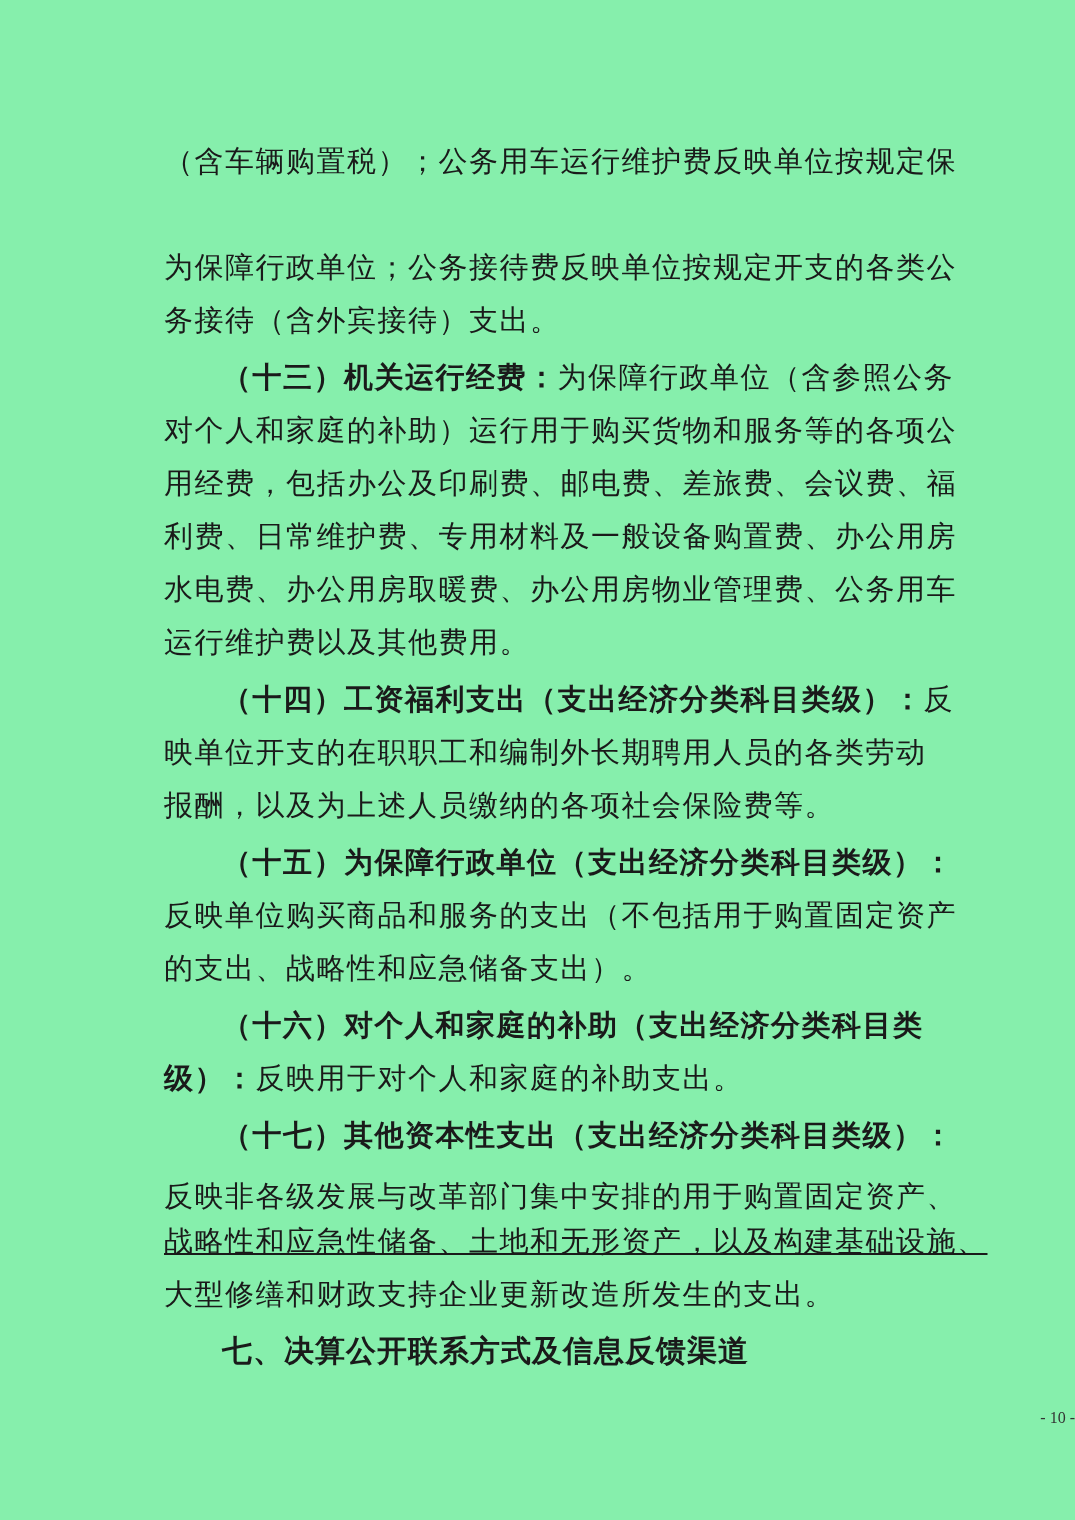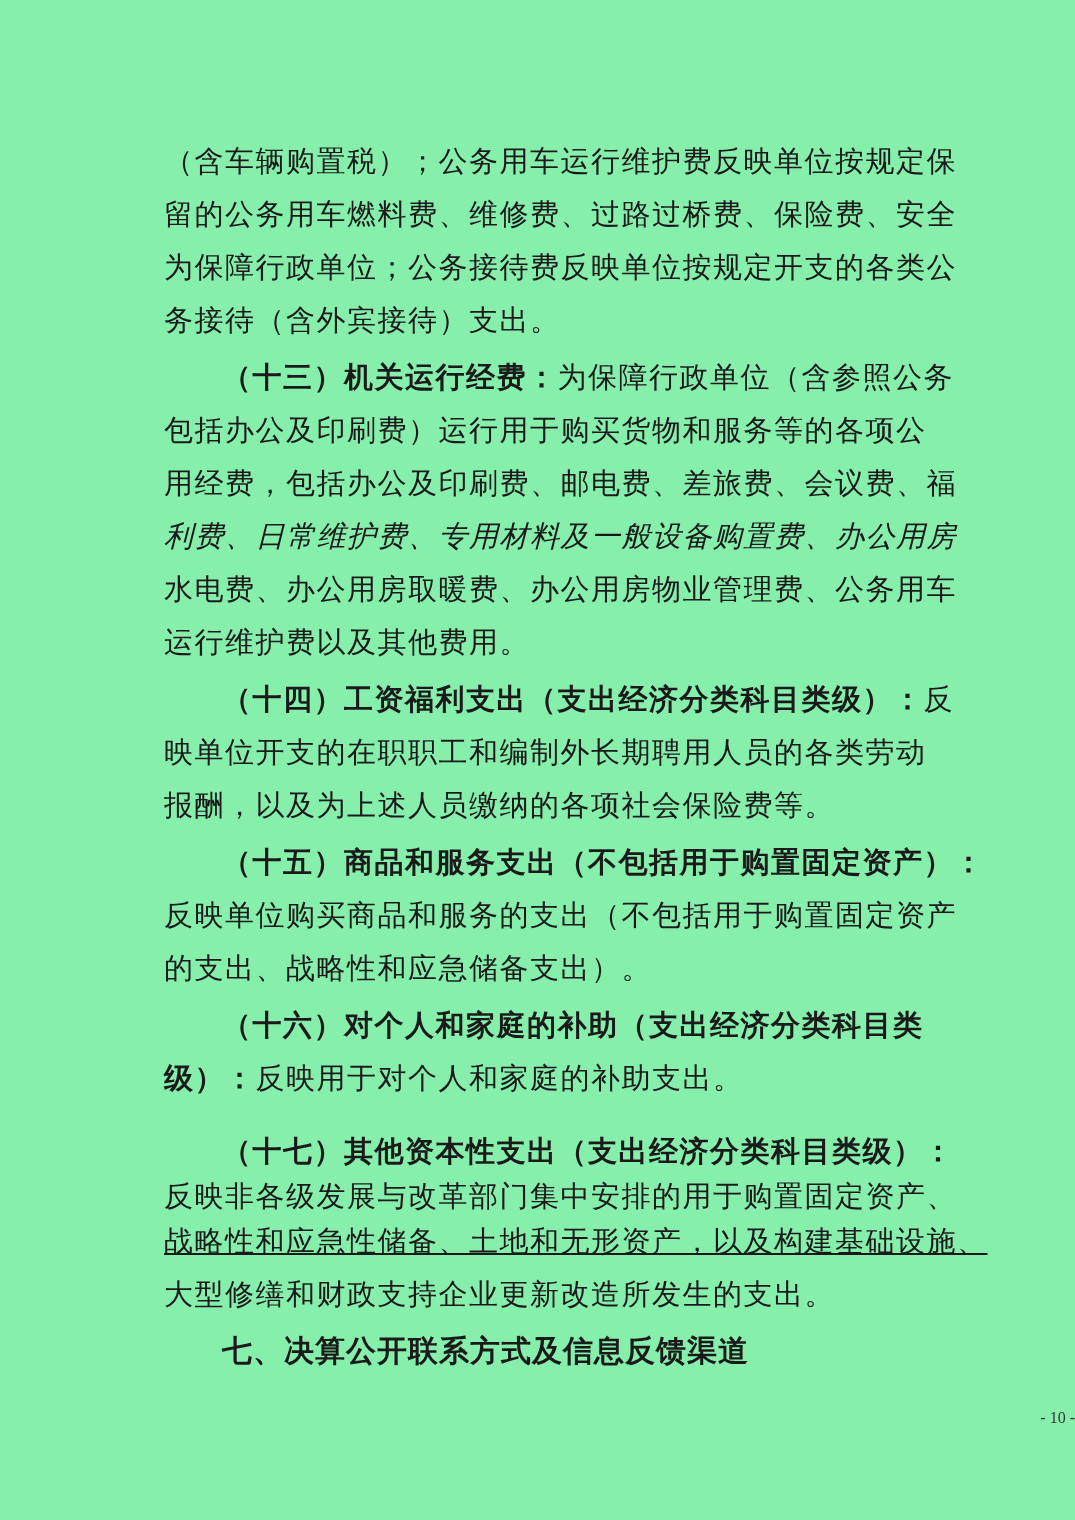--- a/index.html
+++ b/index.html
@@ -14,53 +14,52 @@
              font-family: "DejaVu Sans", "Liberation Sans", sans-serif; letter-spacing: 1px; white-space: nowrap; }
   .pagenum { position: absolute; left: 0; width: 1075px; text-align: right; top: 1408px;
              font-size: 16px; line-height: 20px; font-family: "Liberation Serif", serif; color: #333; }
 </style>
 </head>
 <body>
 
 <div class="page">
 
   <div class="line" style="top:143px;">（含车辆购置税）；公务用车运行维护费反映单位按规定保</div>
-  <div class="line" style="top:196px;">留的公务用车燃料费、维修费、过路过桥费、保险费、安全</div>
   <div class="line" style="top:249px;">为保障行政单位；公务接待费反映单位按规定开支的各类公</div>
   <div class="line" style="top:302px;">务接待（含外宾接待）支出。</div>
 
   <div class="line indent" style="top:359px;">
     <span class="b">（十三）机关运行经费：</span><span>为保障行政单位（含参照公务</span>
   </div>
-  <div class="line" style="top:412px;">包括办公及印刷费）运行用于购买货物和服务等的各项公</div>
+  <div class="line" style="top:412px;">对个人和家庭的补助）运行用于购买货物和服务等的各项公</div>
   <div class="line" style="top:465px;">用经费，包括办公及印刷费、邮电费、差旅费、会议费、福</div>
-  <div class="line" style="top:518px;font-style:italic;">利费、日常维护费、专用材料及一般设备购置费、办公用房</div>
+  <div class="line" style="top:518px;">利费、日常维护费、专用材料及一般设备购置费、办公用房</div>
   <div class="line" style="top:571px;">水电费、办公用房取暖费、办公用房物业管理费、公务用车</div>
   <div class="line" style="top:624px;">运行维护费以及其他费用。</div>
 
   <div class="line indent" style="top:681px;">
     <span class="b">（十四）工资福利支出（支出经济分类科目类级）：</span><span>反</span>
   </div>
   <div class="line" style="top:734px;">映单位开支的在职职工和编制外长期聘用人员的各类劳动</div>
   <div class="line" style="top:787px;">报酬，以及为上述人员缴纳的各项社会保险费等。</div>
 
   <div class="line indent" style="top:844px;">
-    <span class="b">（十五）商品和服务支出（不包括用于购置固定资产）：</span>
+    <span class="b">（十五）为保障行政单位（支出经济分类科目类级）：</span>
   </div>
   <div class="line" style="top:897px;">反映单位购买商品和服务的支出（不包括用于购置固定资产</div>
   <div class="line" style="top:950px;">的支出、战略性和应急储备支出）。</div>
 
   <div class="line indent" style="top:1007px;">
     <span class="b">（十六）对个人和家庭的补助（支出经济分类科目类</span>
   </div>
   <div class="line" style="top:1060px;">
     <span class="b">级）：</span><span>反映用于对个人和家庭的补助支出。</span>
   </div>
 
-  <div class="line indent" style="top:1117px;margin-top:16px;">
+  <div class="line indent" style="top:1117px;">
     <span class="b">（十七）其他资本性支出（支出经济分类科目类级）：</span>
   </div>
   <div class="line" style="top:1170px;margin-top:8px;">反映非各级发展与改革部门集中安排的用于购置固定资产、</div>
   <div class="line" style="top:1223px;text-decoration:underline;">战略性和应急性储备、土地和无形资产，以及构建基础设施、</div>
   <div class="line" style="top:1276px;">大型修缮和财政支持企业更新改造所发生的支出。</div>
 
   <div class="heading" style="top:1332px;">七、决算公开联系方式及信息反馈渠道</div>
 
   <div class="pagenum">- 10 -</div>
 </div>

